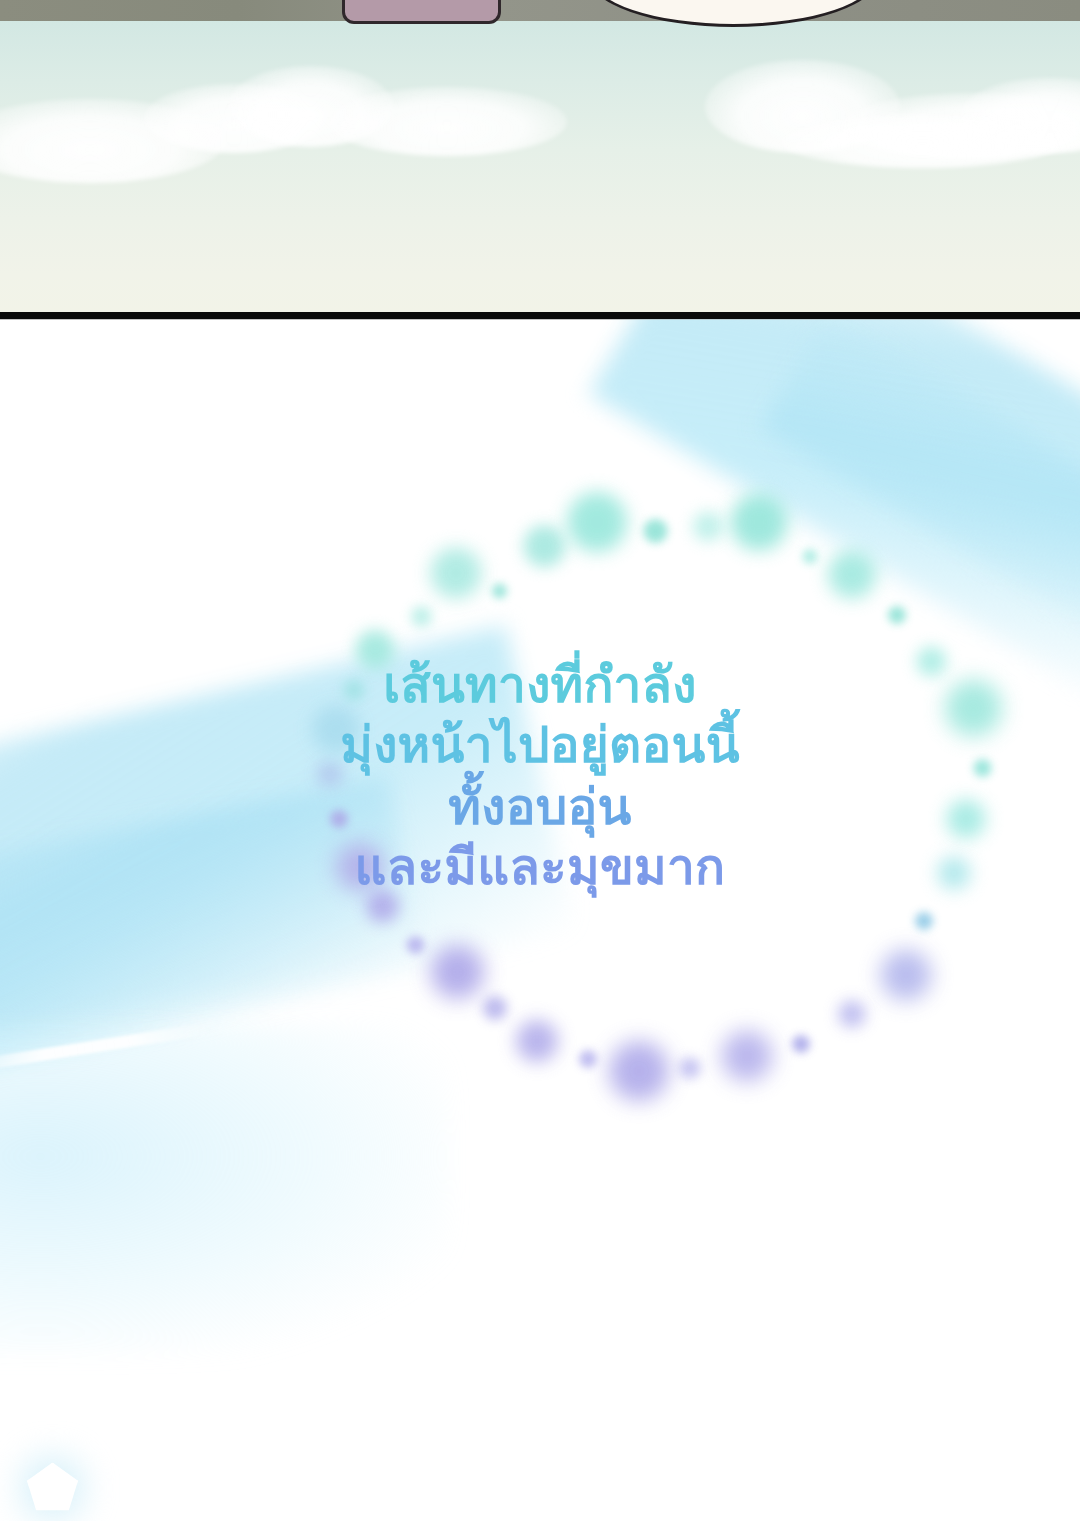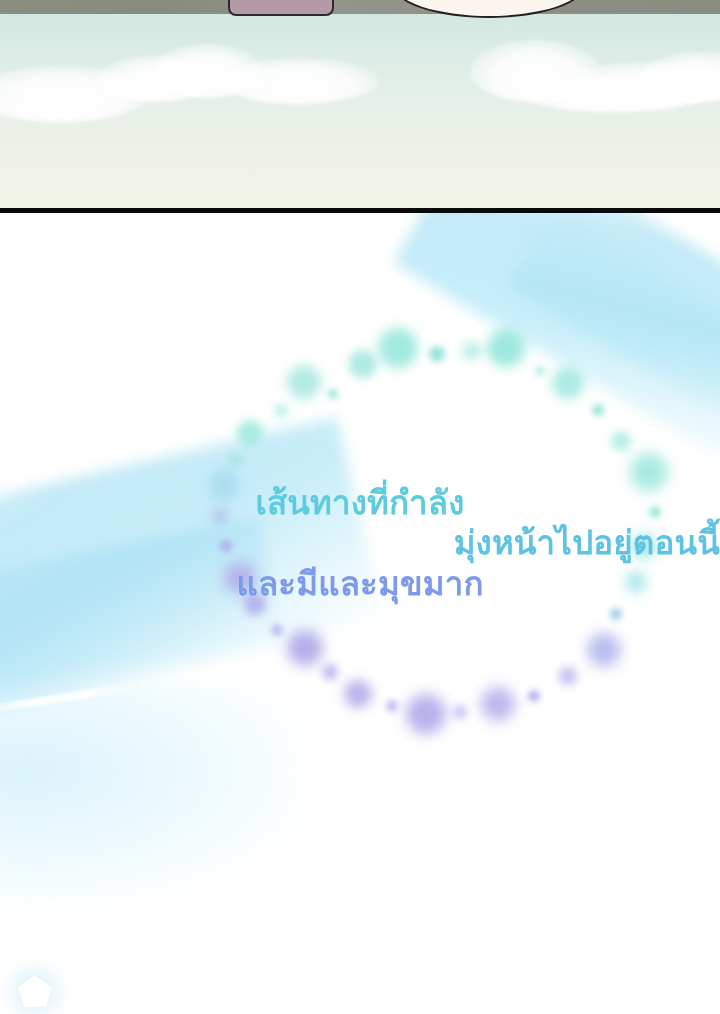--- a/index.html
+++ b/index.html
@@ -211,29 +211,28 @@
   
   .quote {
     position: absolute;
     left: 0;
     top: 224px;
     width: 720px;
     text-align: center;
     line-height: 1.22;
     font-weight: 700;
     letter-spacing: 0.2px;
-    margin-top: 46px;
   }
   .quote-line {
     display: block;
     font-size: 33px;
     white-space: nowrap;
   }
   .ql-1 { color: #5ccbdd; }
-  .ql-2 { color: #5ec2e3; text-align: right; }
+  .ql-2 { color: #5ec2e3; }
   .ql-3 { color: #6aa7e6; }
   .ql-4 { color: #7c9ae9; }
 </style>
 </head>
 <body>
 
 <div id="page">
 
   <div class="panel-top">
     <div class="scene-strip"></div>
@@ -298,17 +297,18 @@
         <div class="dot" style="left: 208px; top: 257px; width: 32px; height: 32px; background: rgb(169, 220, 238); filter: blur(6px); opacity: 0.88;"></div>
         <div class="dot" style="left: 229px; top: 240px; width: 14px; height: 14px; background: rgb(160, 226, 228); filter: blur(4px); opacity: 0.88;"></div>
       </div>
 
     <div class="pentagon-glow" style="left:4px; top:748px; width:62px; height:62px;"></div>
     <div class="pentagon" style="left:18px; top:762px; width:34px; height:32px;"></div>
 
     <div class="quote">
       <span class="quote-line ql-1" style="color: rgb(92, 203, 221);">เส้นทางที่กำลัง</span>
       <span class="quote-line ql-2" style="color: rgb(94, 194, 227);">มุ่งหน้าไปอยู่ตอนนี้</span>
+      <span class="quote-line ql-3" style="color: rgb(106, 167, 230);">ทั้งอบอุ่น</span>
       <span class="quote-line ql-4" style="color: rgb(124, 154, 233);">และมีและมุขมาก</span>
     </div>
 
   </div>
 </div>
 
 </body></html>

